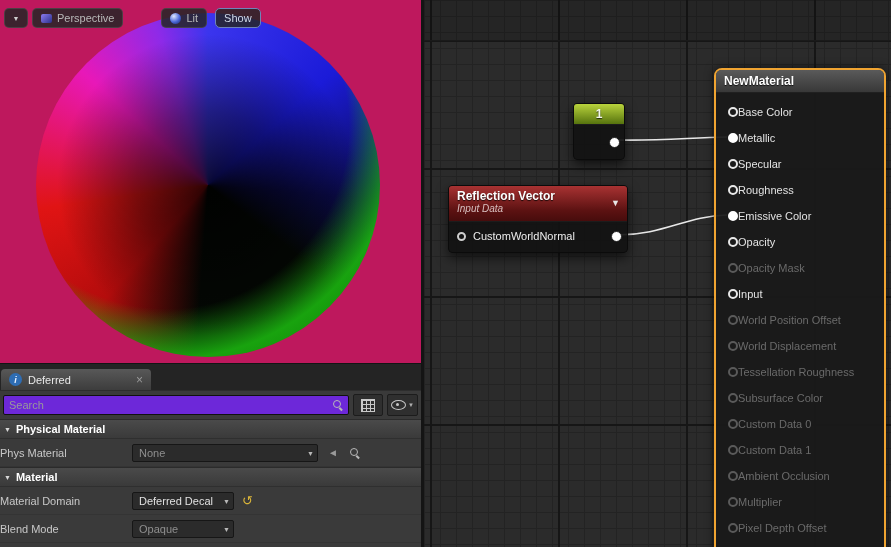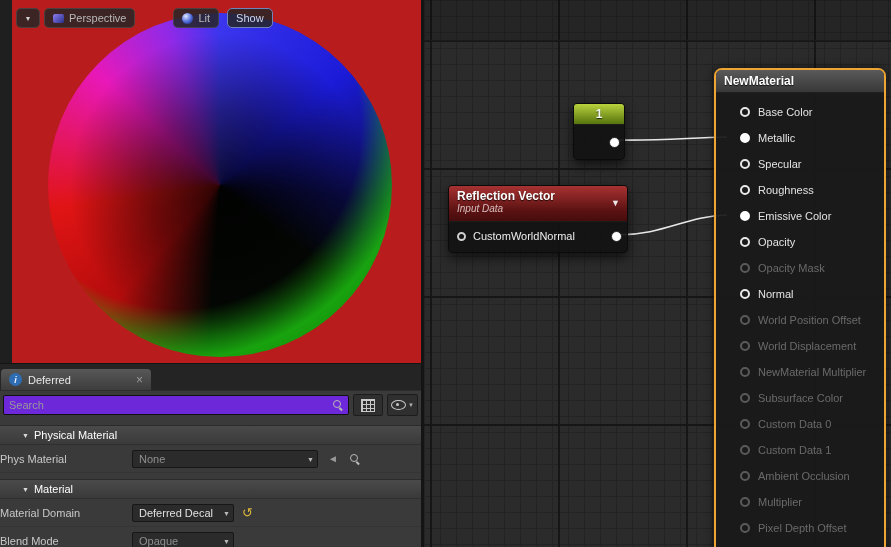--- a/index.html
+++ b/index.html
@@ -1,19 +1,19 @@
 <!DOCTYPE html>
 <html><head>
 <meta charset="utf-8">
 <style>
   html,body{margin:0;padding:0;background:#1f1f1f;font-family:"Liberation Sans",sans-serif;}
   .app{position:relative;width:891px;height:547px;overflow:hidden;background:#1f1f1f;-webkit-user-select:none;user-select:none;}
 
   
-  .viewport{position:absolute;left:12px;top:0;width:421px;height:444px;background:#b91c1c;overflow:hidden;border-right:1px solid #101010;}
+  .viewport{position:absolute;left:0;top:0;width:421px;height:444px;background:#be185d;overflow:hidden;border-right:1px solid #101010;}
   .sphere{position:absolute;left:36px;top:13px;width:344px;height:344px;border-radius:50%;
     background:
       radial-gradient(circle at 50% 50%, rgba(0,0,0,0.78) 0%, rgba(0,0,0,0.45) 30%, rgba(0,0,0,0) 62%),
       radial-gradient(circle at 38% 33%, rgba(0,0,0,0) 58%, rgba(28,190,16,0.85) 74%, rgba(16,140,8,0.95) 88%),
       conic-gradient(from 0deg, #3b35ee 0deg, #1b1bd8 48deg, #0a0a46 95deg, #040804 128deg 184deg, #b30c0c 222deg, #e01414 262deg, #e818b8 312deg, #8e2ae8 342deg, #3b35ee 360deg);}
   .vp-toolbar{position:absolute;left:4px;top:8px;display:flex;align-items:center;}
   .vp-btn{height:20px;display:flex;align-items:center;gap:5px;background:rgba(38,38,38,0.85);border:1px solid rgba(88,88,88,0.55);border-radius:5px;color:#b8b8b8;font-size:11px;padding:0 8px;box-sizing:border-box;}
   .vp-btn.small{width:24px;justify-content:center;padding:0;margin-right:4px;}
   .vp-btn .tri{font-size:7px;color:#cfcfcf;}
   .vp-btn.show{border-color:#6f84b8;color:#d0d8e8;margin-left:8px;}
@@ -43,21 +43,21 @@
   .search-input::placeholder{color:#9a9a9a;}
   .lens{position:relative;width:10px;height:10px;flex:0 0 auto;}
   .lens::before{content:"";position:absolute;left:0;top:0;width:6px;height:6px;border:1.5px solid #b8b8b8;border-radius:50%;}
   .lens::after{content:"";position:absolute;left:7px;top:7px;width:4px;height:1.8px;background:#b8b8b8;transform:rotate(45deg);transform-origin:0 0;}
   .search-box .lens{position:absolute;right:5px;top:4px;}
   .icon-btn{height:20px;min-width:22px;background:#2f2f2f;border:1px solid #1c1c1c;border-radius:2px;display:flex;align-items:center;justify-content:center;gap:2px;padding:0 3px;}
   .grid-ico{width:12px;height:11px;border:1px solid #c8c8c8;background-image:linear-gradient(#c8c8c8 1px,transparent 1px),linear-gradient(90deg,#c8c8c8 1px,transparent 1px);background-size:4px 4px;}
   .eye{width:13px;height:8px;border:1.4px solid #c8c8c8;border-radius:50%;position:relative;}
   .eye::after{content:"";position:absolute;left:3.5px;top:1.5px;width:3px;height:3px;border-radius:50%;background:#c8c8c8;}
   .mini-arrow{font-size:6px;color:#b0b0b0;}
-  .cat-header{height:18px;margin-top:6px;background:linear-gradient(#4a4a4a,#3a3a3a);border-top:1px solid #2b2b2b;border-bottom:1px solid #2f2f2f;display:flex;align-items:center;gap:5px;padding-left:22px;color:#fff;font-size:11px;font-weight:normal;}
+  .cat-header{height:18px;background:linear-gradient(#4a4a4a,#3a3a3a);border-top:1px solid #2b2b2b;border-bottom:1px solid #2f2f2f;display:flex;align-items:center;gap:5px;padding-left:4px;color:#fff;font-size:11px;font-weight:bold;}
   .cat-arrow{font-size:7px;color:#d8d8d8;}
   .prop-row{height:27px;display:flex;align-items:center;background:#3a3a3a;border-bottom:1px solid #343434;}
   .prop-label{width:132px;padding-left:0;color:#c8c8c8;font-size:11px;flex:0 0 auto;}
   .combo{position:relative;height:18px;background:#2b2b2b;border:1px solid #161616;border-radius:2px;display:flex;align-items:center;box-sizing:border-box;}
   .combo-text{font-size:11px;color:#e0e0e0;padding:0 6px;white-space:nowrap;overflow:hidden;}
   .combo-text.dim{color:#8f8f8f;}
   .combo-arrow{position:absolute;right:3px;top:5px;font-size:7px;color:#b8b8b8;}
   .combo.wide{width:186px;}
   .combo.mid{width:102px;}
   .use-arrow{color:#9a9a9a;font-size:10px;margin-left:10px;}
@@ -90,21 +90,21 @@
   .refl-sub{color:#d8c0c0;font-size:10px;font-style:italic;}
   .refl-collapse{position:absolute;right:7px;top:12px;font-size:9px;color:#e8e8e8;}
   .refl-body{position:relative;height:28px;display:flex;align-items:center;gap:7px;padding:0 8px;}
   .pin-in{width:9px;height:9px;border-radius:50%;border:2px solid #cfcfcf;box-sizing:border-box;}
   .refl-body .pin-label{color:#ececec;font-size:11px;}
   .refl-node .pin-out{right:5px;top:9px;}
   
   .mat-node{left:290px;top:68px;width:172px;height:500px;border:2px solid #f0a431;border-radius:8px;background:rgba(25,25,25,0.94);box-shadow:0 0 10px rgba(0,0,0,0.55);box-sizing:border-box;}
   .mat-header{height:22px;background:linear-gradient(#5a5a5a,#383838);border-bottom:1px solid #202020;border-radius:5px 5px 0 0;display:flex;align-items:center;padding-left:8px;color:#fff;font-size:12px;font-weight:bold;text-shadow:0 1px 1px rgba(0,0,0,0.8);}
   .pin-list{padding-top:6px;}
-  .pin-row{height:26px;display:flex;align-items:center;gap:8px;padding-left:24px;}
+  .pin-row{height:26px;display:flex;align-items:center;padding-left:12px;}
   .pin-circle{width:10px;height:10px;border-radius:50%;border:2px solid #e8e8e8;box-sizing:border-box;flex:0 0 auto;}
   .pin-circle.filled{background:#fff;border-color:#fff;}
   .pin-row .pin-label{font-size:11px;color:#e2e2e2;white-space:nowrap;}
   .pin-row.inactive .pin-circle{border-color:#5a5a5a;}
   .pin-row.inactive .pin-label{color:#6a6a6a;}
 </style>
 </head>
 <body>
 
 <div class="app">
@@ -277,33 +277,33 @@
           <div class="pin-row active">
             <span class="pin-circle hollow"></span>
             <span class="pin-label">Opacity</span>
           </div>
           <div class="pin-row inactive">
             <span class="pin-circle hollow"></span>
             <span class="pin-label">Opacity Mask</span>
           </div>
           <div class="pin-row active">
             <span class="pin-circle hollow"></span>
-            <span class="pin-label">Normal</span>
+            <span class="pin-label">Input</span>
           </div>
           <div class="pin-row inactive">
             <span class="pin-circle hollow"></span>
             <span class="pin-label">World Position Offset</span>
           </div>
           <div class="pin-row inactive">
             <span class="pin-circle hollow"></span>
             <span class="pin-label">World Displacement</span>
           </div>
           <div class="pin-row inactive">
             <span class="pin-circle hollow"></span>
-            <span class="pin-label">NewMaterial Multiplier</span>
+            <span class="pin-label">Tessellation Roughness</span>
           </div>
           <div class="pin-row inactive">
             <span class="pin-circle hollow"></span>
             <span class="pin-label">Subsurface Color</span>
           </div>
           <div class="pin-row inactive">
             <span class="pin-circle hollow"></span>
             <span class="pin-label">Custom Data 0</span>
           </div>
           <div class="pin-row inactive">

